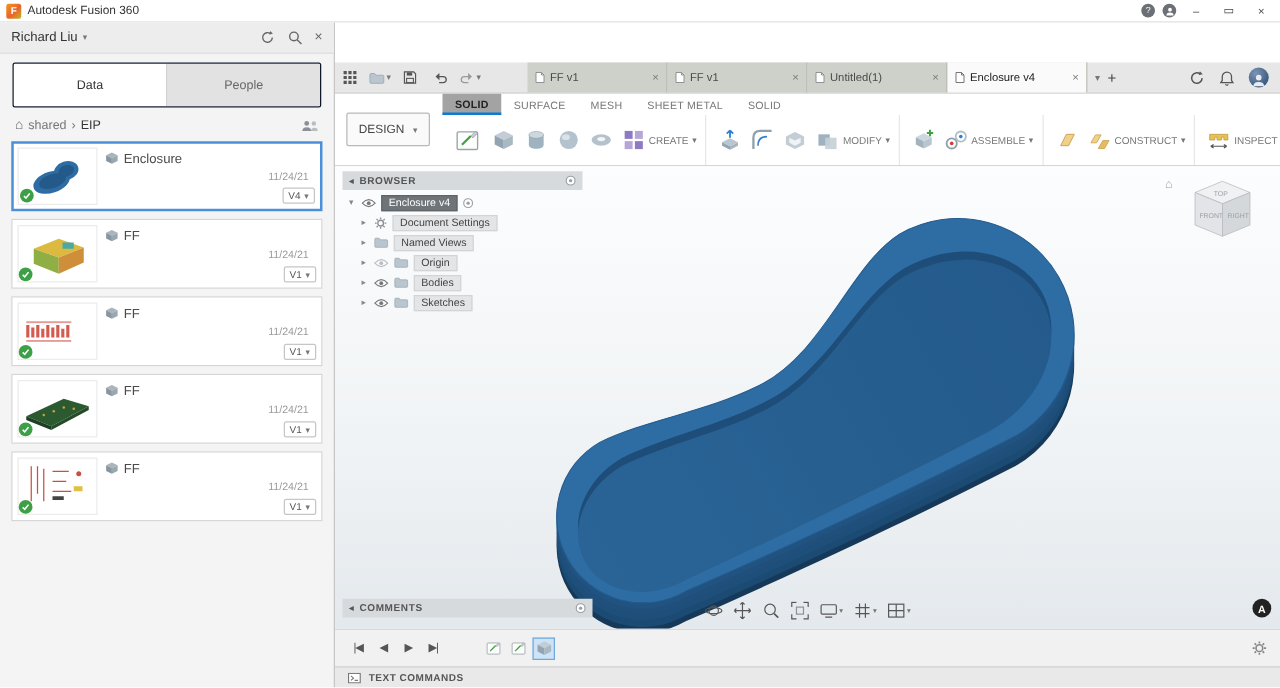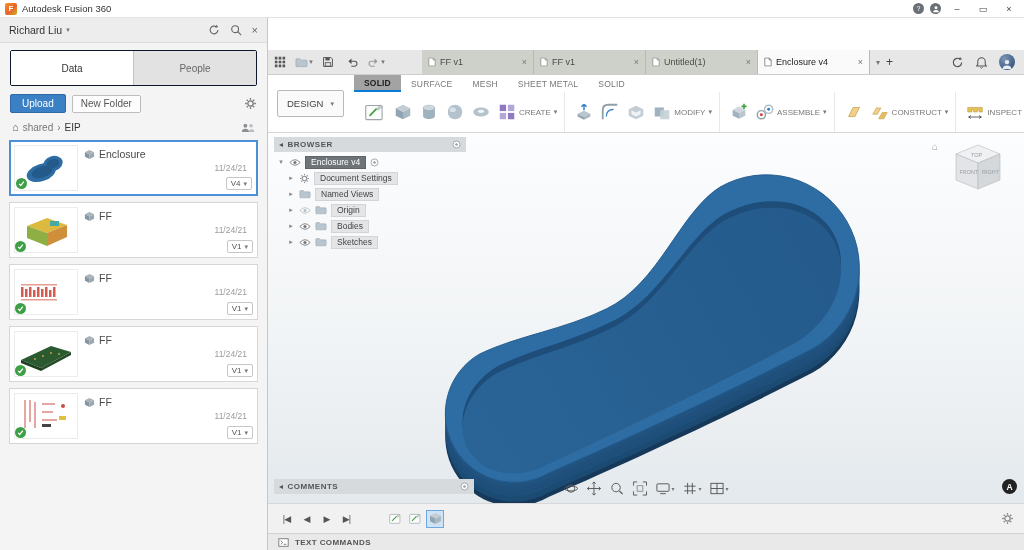--- a/index.html
+++ b/index.html
@@ -33,21 +33,21 @@
   .dp-crumb { display:flex; align-items:center; gap:4px; margin:8px 12px 5px; font-size:10px; color:#777; }
   .crumb-home { font-size:11px; color:#666; }
   .crumb-cur { color:#333; }
   .crumb-share { margin-left:auto; color:#8b9096; }
   .dp-list { flex:1; padding:2px 9px; overflow:hidden; }
   .card { position:relative; background:#fff; border:1px solid #d6d6d6; height:56px; margin-bottom:6px; display:flex; padding:4px; }
   .card.selected { border:2px solid var(--selection-blue,#4a90d9); padding:3px; }
   .thumb { flex:0 0 64px; width:64px; height:46px; background:#fff; border:1px solid #ececec; overflow:hidden; }
   .badge { position:absolute; left:5px; bottom:5px; width:11px; height:11px; border-radius:50%; background:var(--badge-green,#3da047); display:flex; align-items:center; justify-content:center; }
   .card-body { flex:1; padding:3px 6px; min-width:0; }
-  .card-name { display:flex; align-items:center; gap:4px; font-size:10.5px; color:#4a4a4a; }
+  .card-name { display:flex; gap:4px; font-size:10.5px; color:#4a4a4a; }
   .card-date { font-size:8.5px; color:#9a9a9a; margin-top:3px;text-align:right; }
   .ver { position:absolute; right:4px; bottom:4px; height:13px; display:flex; align-items:center; gap:3px; border:1px solid #c6c6c6; background:#fff; border-radius:2px; padding:0 4px; font-size:8px; color:#555; }
 
   
   .main { flex:1; display:flex; flex-direction:column; min-width:0; min-height:0;margin-top:32px; }
 
   .tabbar { flex:0 0 25px; background:#e7e7e7; border-bottom:1px solid #cdcdcd; display:flex; align-items:stretch; }
   .tbar-btn { width:24px; display:flex; align-items:center; justify-content:center; color:#555; gap:1px; }
   .doc-tabs { display:flex; margin-left:34px; }
   .doc-tab { width:112px; display:flex; align-items:center; gap:4px; padding:0 6px; background:#ced1c9; border-right:1px solid #b8bbb3; font-size:9px; color:#4a4a4a; }
@@ -337,29 +337,20 @@
             </span>
           <span class="x">×</span>
         </div>
       </div>
 
       <div class="dp-tabs">
         <div class="dp-tab active">Data</div>
         <div class="dp-tab">People</div>
       </div>
 
-      <div class="dp-actions">
-        <button class="btn-upload">Upload</button>
-        <button class="btn-newfolder">New Folder</button>
-        <span class="ic dp-gear">
-            <svg width="13" height="13" viewBox="0 0 14 14">
-              <use href="#i-gear"></use>
-            </svg>
-          </span>
-      </div>
 
       <div class="dp-crumb">
         <span class="crumb-home">⌂</span>
         <span>shared</span>
         <span>›</span>
         <span class="crumb-cur">EIP</span>
         <span class="ic crumb-share">
             <svg width="14" height="11" viewBox="0 0 16 12">
               <use href="#i-people"></use>
             </svg>

